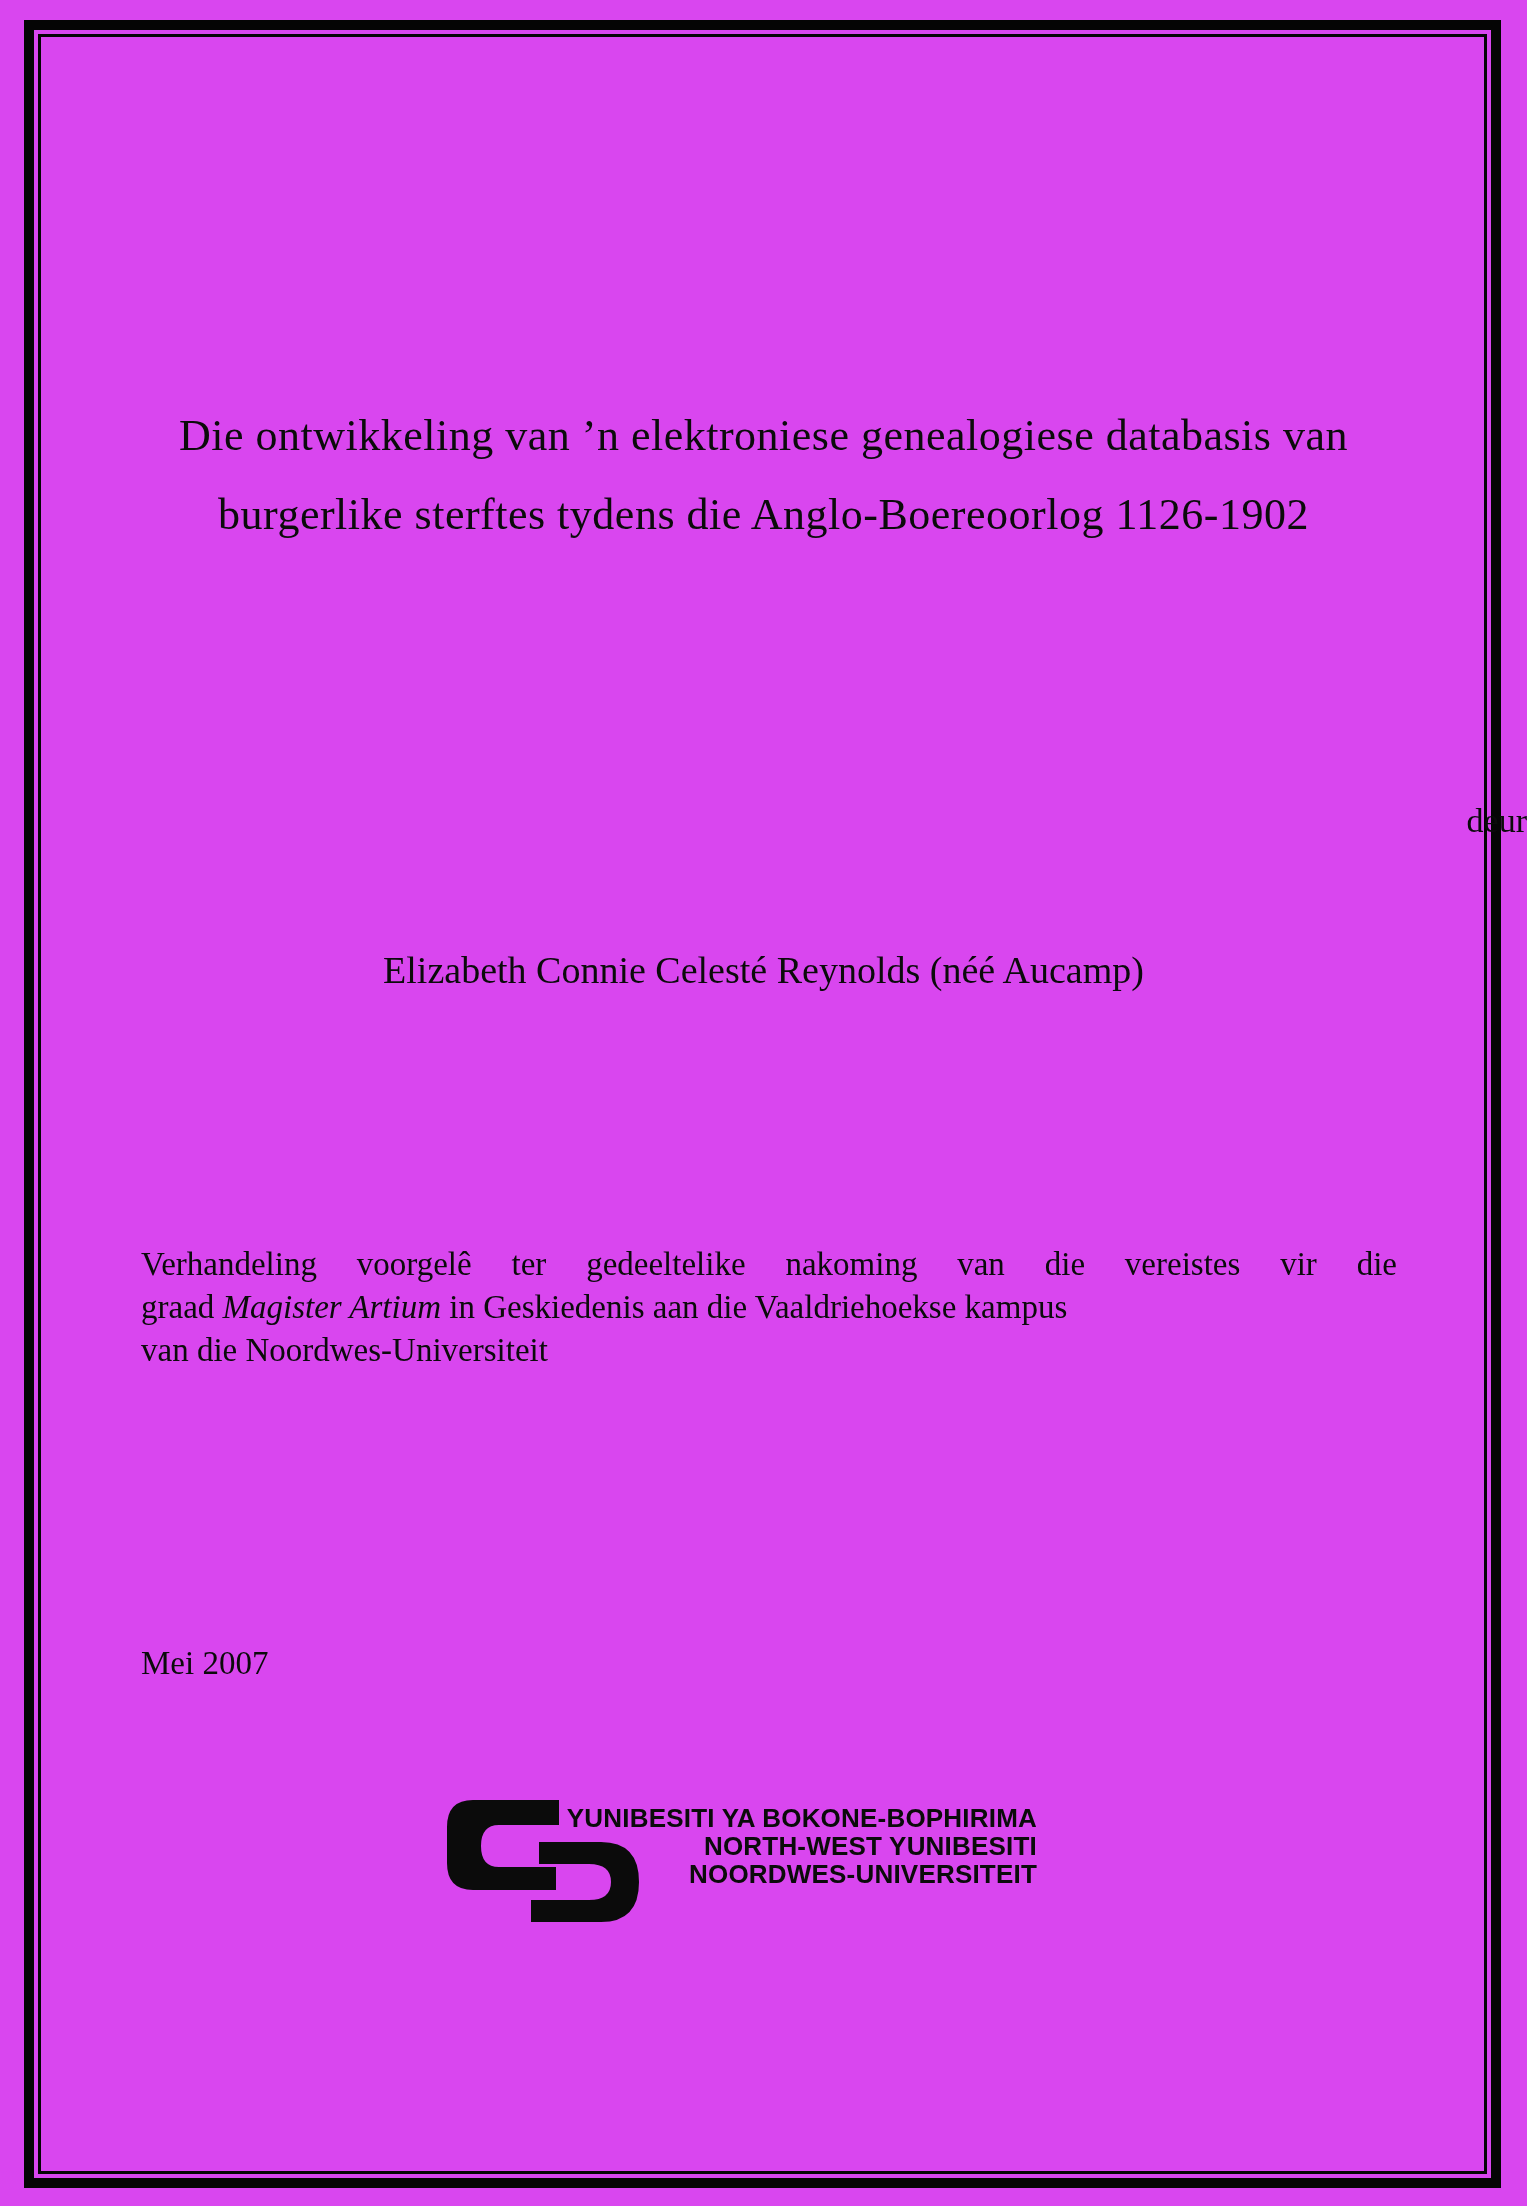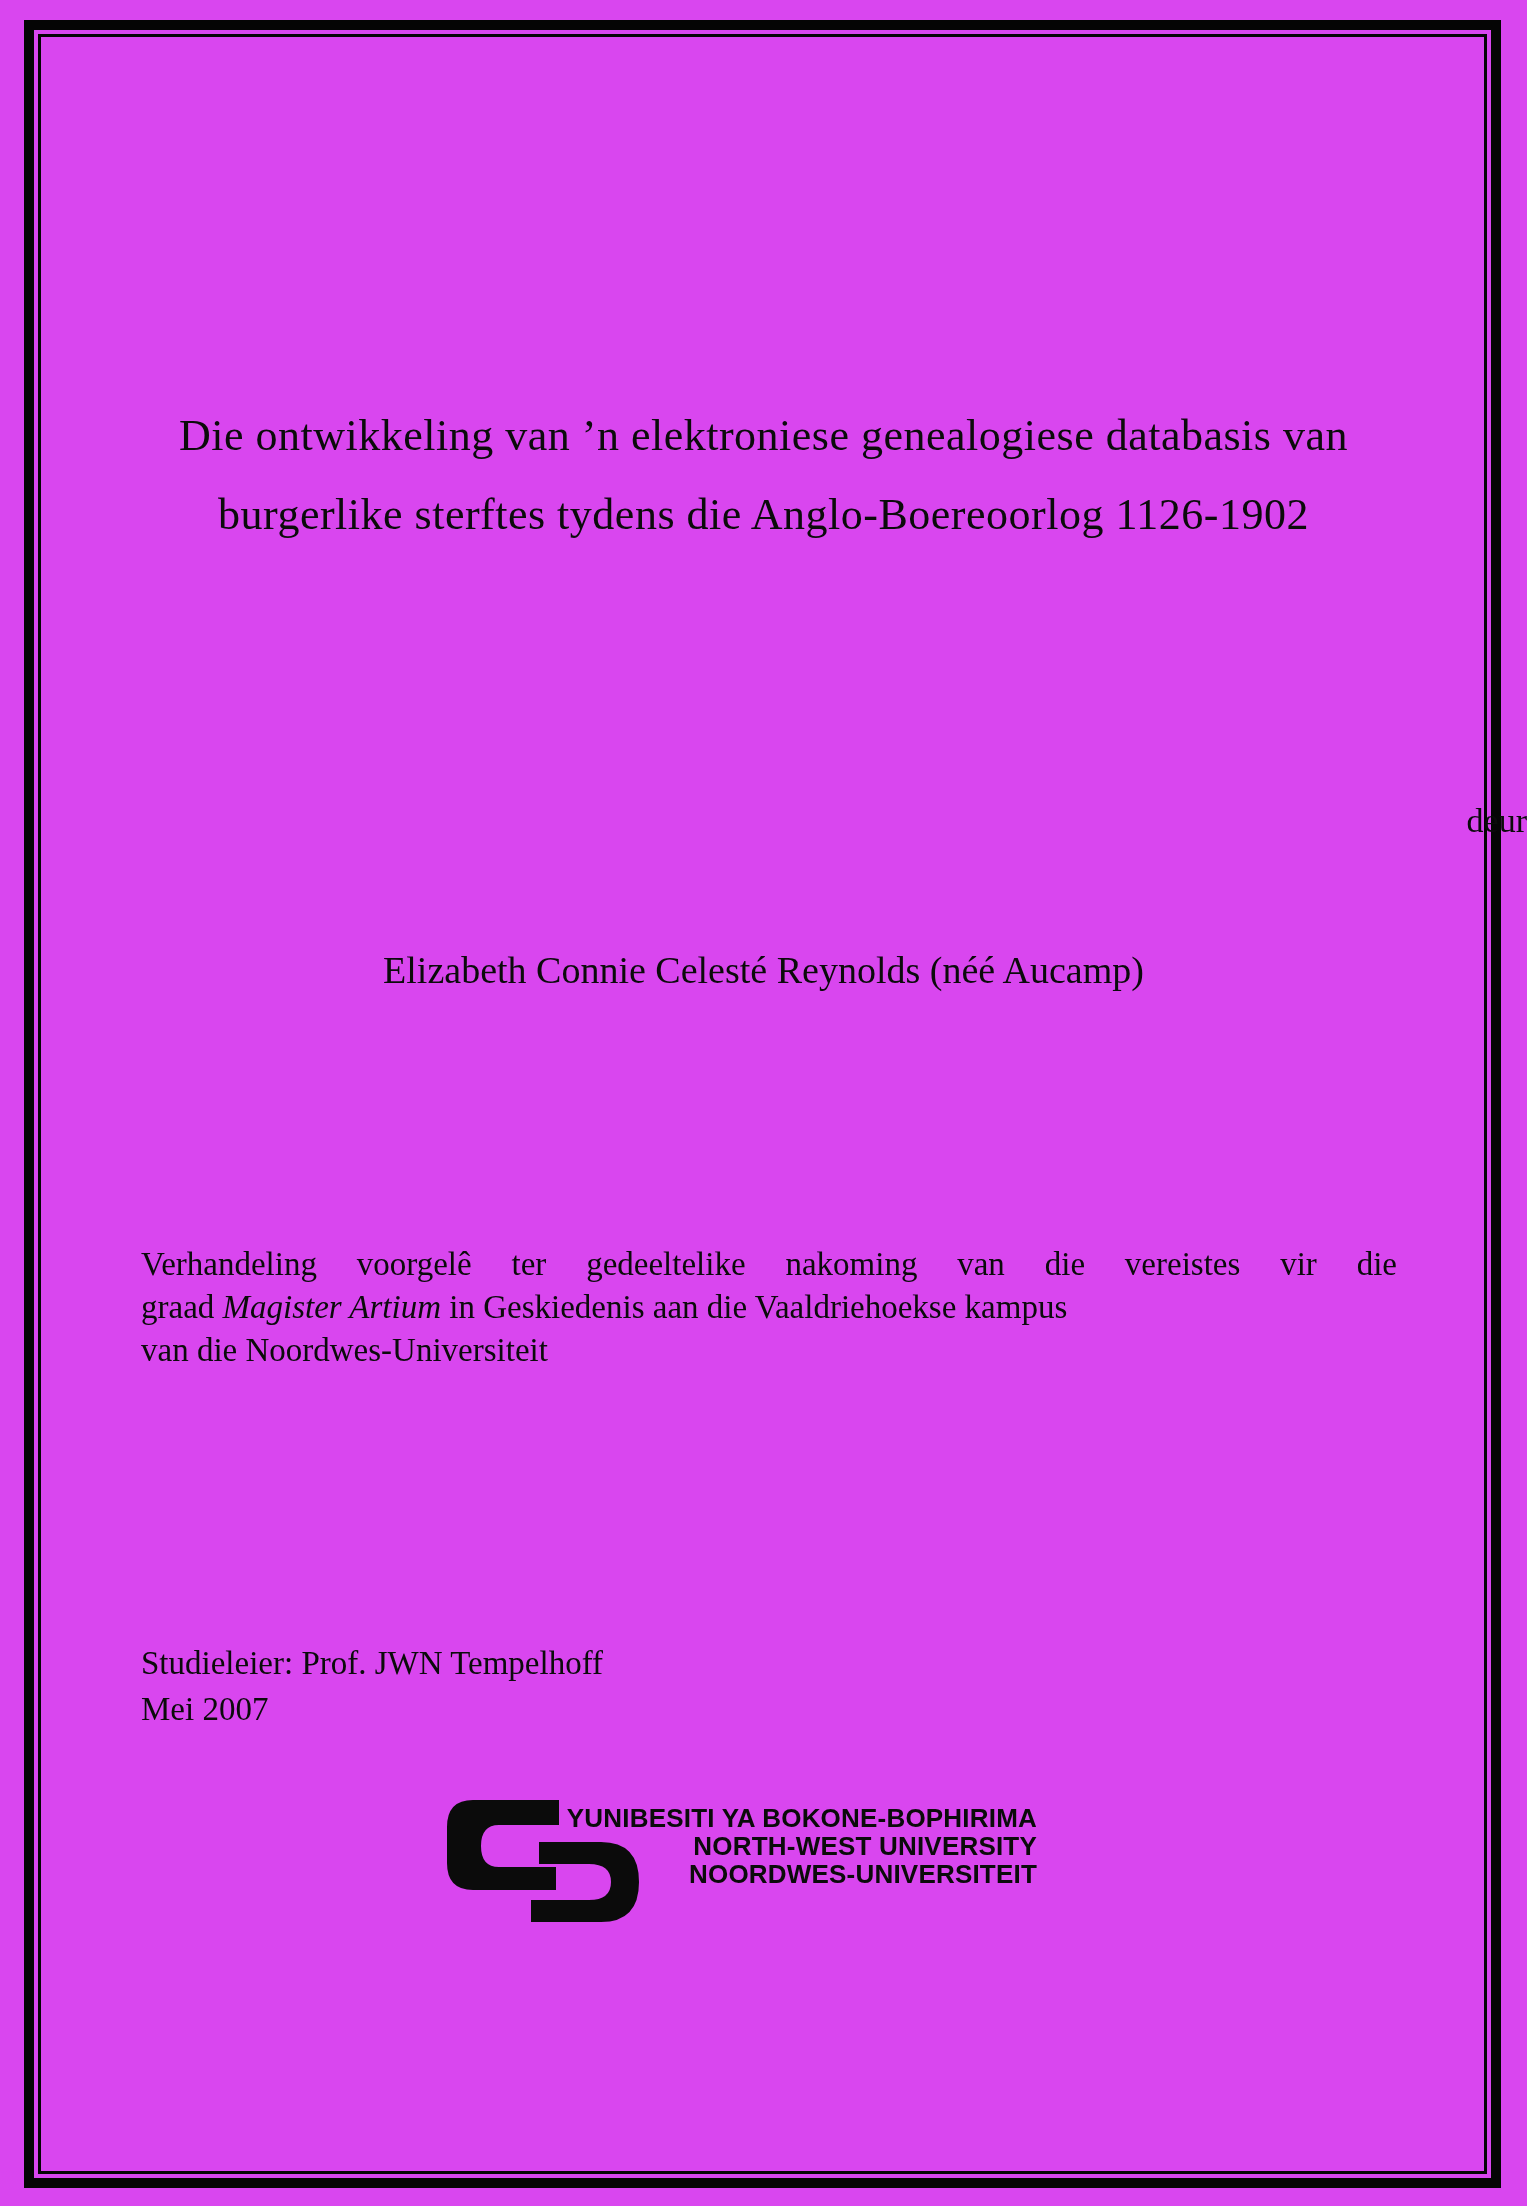--- a/index.html
+++ b/index.html
@@ -118,31 +118,30 @@
 
   <div class="author-line">Elizabeth Connie Celesté Reynolds (néé Aucamp)</div>
 
   <div class="statement-block">
     <div class="statement-justified">Verhandeling voorgelê ter gedeeltelike nakoming van die vereistes vir die</div>
     <div><span>graad </span><em>Magister Artium</em><span> in Geskiedenis aan die Vaaldriehoekse kampus</span></div>
     <div>van die Noordwes-Universiteit</div>
   </div>
 
   <div class="supervisor-block">
-    <div>Studieleier: Prof. JWN Tempelhoff</div>
     <div>Mei 2007</div>
   </div>
 
   <div class="logo">
     <svg class="logo-mark" viewBox="0 0 200 130" xmlns="http://www.w3.org/2000/svg" aria-hidden="true">
 
       <path fill="#0b0b0b" d="M96,45 H158 Q196,45 196,85 Q196,125 158,125 H88 V103 H146 Q168,103 168,85 Q168,67 146,67 H96 Z"></path>
 
       <path fill="#0b0b0b" d="M116,3 H30 Q4,3 4,30 V66 Q4,93 30,93 H113 V70 H56 Q38,70 38,49 Q38,28 56,28 H116 Z"></path>
     </svg>
     <div class="logo-text">
       <div>YUNIBESITI YA BOKONE-BOPHIRIMA</div>
-      <div>NORTH-WEST UNIVERSITY</div>
+      <div>NORTH-WEST YUNIBESITI</div>
       <div>NOORDWES-UNIVERSITEIT</div>
     </div>
   </div>
 
 </div>
 
 </body></html>

